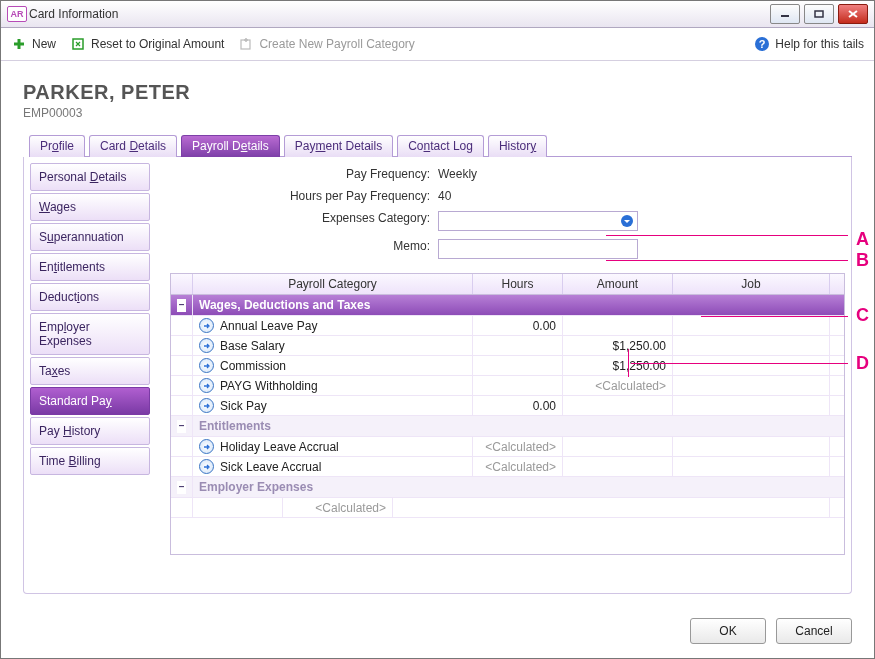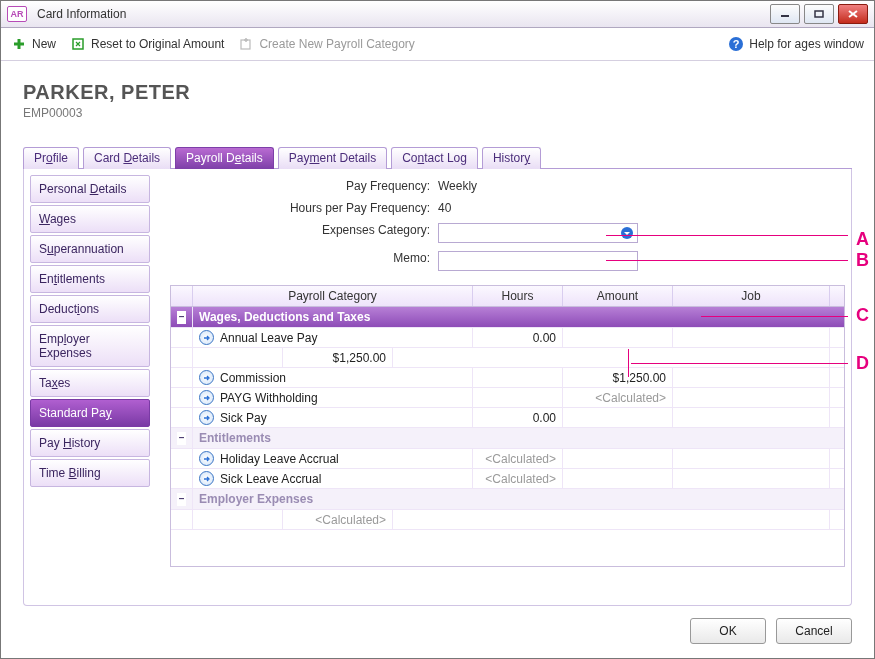--- a/index.html
+++ b/index.html
@@ -1,32 +1,32 @@
 <!DOCTYPE html>
 <html><head>
 <meta charset="utf-8">
 <style>
 html,body{margin:0;padding:0;font-family:"Segoe UI",Tahoma,Arial,sans-serif;font-size:12px;color:#222;background:#fff}
 .window{width:875px;height:659px;position:relative;border:1px solid #777;box-sizing:border-box;background:#fff;overflow:hidden}
-.titlebar{height:26px;background:linear-gradient(#fff,#e9e5f0);border-bottom:1px solid #b0a8c0;display:flex;align-items:center;padding:0 6px;gap:10px}
+.titlebar{height:26px;background:linear-gradient(#fff,#e9e5f0);border-bottom:1px solid #b0a8c0;display:flex;align-items:center;padding:0 6px;gap:2px}
 .app-badge{width:18px;height:14px;border:1px solid #b74bb7;border-radius:2px;display:flex;align-items:center;justify-content:center;font-size:9px;font-weight:bold;color:#b74bb7;background:#fff}
 .titlebar-title{font-size:12px;color:#333}
 .winbtns{margin-left:auto;display:flex;gap:4px}
 .winbtn{width:28px;height:18px;border:1px solid #888;border-radius:2px;background:linear-gradient(#fdfdfd,#dfe7f3);display:flex;align-items:center;justify-content:center}
 .winbtn.close{background:linear-gradient(#f08080,#c42b1c);border-color:#8a1b10}
 .winbtn svg{display:block}
 .toolbar{height:32px;border-bottom:1px solid #d5cfe0;display:flex;align-items:center;padding:0 10px;gap:14px;background:#fff}
 .tb-item{display:flex;align-items:center;gap:5px;color:#333}
 .tb-item.disabled{color:#9a9a9a}
 .tb-right{margin-left:auto}
 .tb-ico{width:16px;height:16px;display:flex;align-items:center;justify-content:center}
 .body{position:relative;padding:14px 22px 0 22px}
 .emp-name{font-size:20px;font-weight:bold;color:#555;letter-spacing:.5px;margin:6px 0 2px}
-.emp-id{font-size:12px;color:#777;margin-bottom:26px}
-.tabs{display:flex;gap:4px;border-bottom:1px solid #b49cd6;margin-left:0}
+.emp-id{font-size:12px;color:#777;margin-bottom:14px}
+.tabs{display:flex;gap:4px;border-bottom:1px solid #b49cd6;margin-left:6px}
 .tab{padding:3px 10px;border:1px solid #b49cd6;border-bottom:none;border-radius:3px 3px 0 0;background:linear-gradient(#fff,#e9ddf5);color:#4b2d7a;position:relative;top:1px}
 .tab.active{padding-bottom:4px;background:linear-gradient(#b96bd2,#7d3fa8);color:#fff;border-color:#7d3fa8}
 .content{position:relative;display:flex;flex-direction:row;border:1px solid #d0c4e4;border-top:none;border-radius:0 0 4px 4px;padding:6px 6px 10px 6px;background:#fff;min-height:420px}
 .vtabs{width:120px;display:flex;flex-direction:column;gap:2px;margin-right:20px}
 .vtab{padding:6px 8px;border:1px solid #c7b6e0;border-radius:2px;background:linear-gradient(#fff,#ecdff7);color:#3b2560;text-align:left}
 .vtab.active{background:linear-gradient(#b05fd0,#7a3aa5);color:#fff;border-color:#7a3aa5}
 .main{flex:1;display:flex;flex-direction:column}
 .formrow{display:flex;align-items:flex-start;margin:4px 0}
 .formlabel{width:260px;text-align:right;padding-right:8px;color:#333}
 .formval{color:#333}
@@ -120,21 +120,21 @@
         </span>
       <span>Create New Payroll Category</span>
     </div>
     <div class="tb-item tb-right">
       <span class="tb-ico">
           <svg width="16" height="16">
             <circle cx="8" cy="8" r="7" fill="#2a6fd6"></circle>
             <text x="8" y="12" text-anchor="middle" font-size="11" font-weight="bold" fill="#fff">?</text>
           </svg>
         </span>
-      <span>Help for ages window</span>
+      <span>Help for this tails</span>
     </div>
   </div>
 
   <div class="body">
     <div class="emp-name">PARKER, PETER</div>
     <div class="emp-id">EMP00003</div>
 
     <div class="tabs">
       <div class="tab"><span>Pr<span class="u">o</span>file</span></div>
       <div class="tab"><span>Card <span class="u">D</span>etails</span></div>
@@ -211,20 +211,28 @@
                 </span>
                 <span>Annual Leave Pay</span>
               </div>
             <div class="cel hours">0.00</div>
             <div class="cel amount"></div>
             <div class="cel job"></div>
             <div class="cel last"></div>
           </div>
           <div class="grid-row">
             <div class="cel exp"></div>
+            <div class="cel cat">
+                <span class="arrow-ico">
+                  <svg width="8" height="8">
+                    <path d="M1 4 L5 4 M4 2 L6 4 L4 6" stroke="#2a6fd6" stroke-width="1.3" fill="none"></path>
+                  </svg>
+                </span>
+                <span>Base Salary</span>
+              </div>
             <div class="cel hours"></div>
             <div class="cel amount">$1,250.00</div>
             <div class="cel job"></div>
             <div class="cel last"></div>
           </div>
           <div class="grid-row">
             <div class="cel exp"></div>
             <div class="cel cat">
                 <span class="arrow-ico">
                   <svg width="8" height="8">

